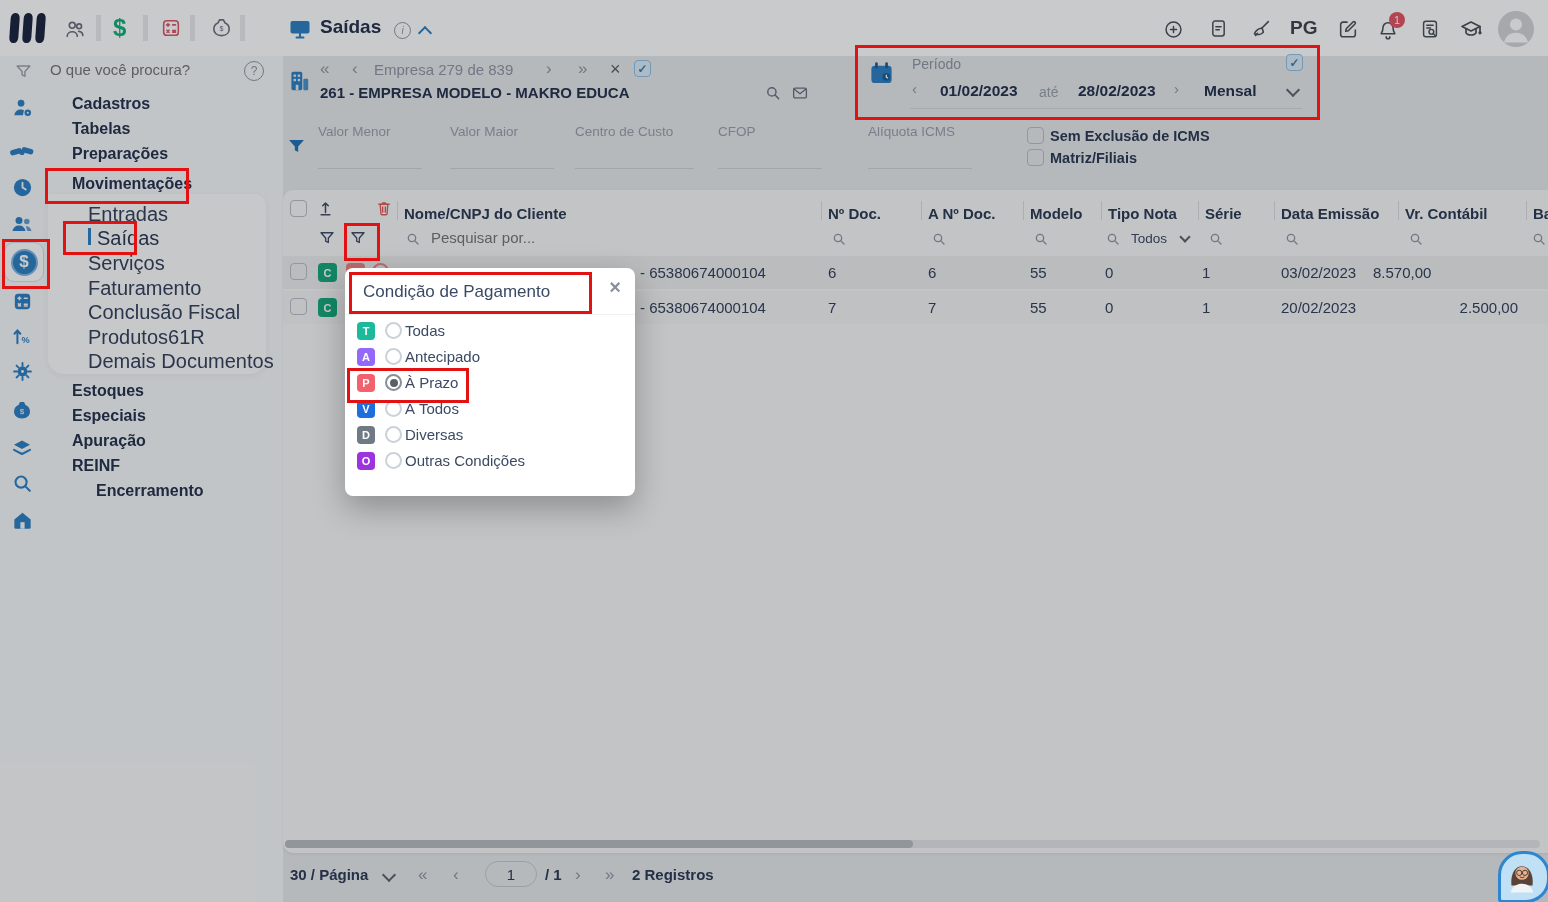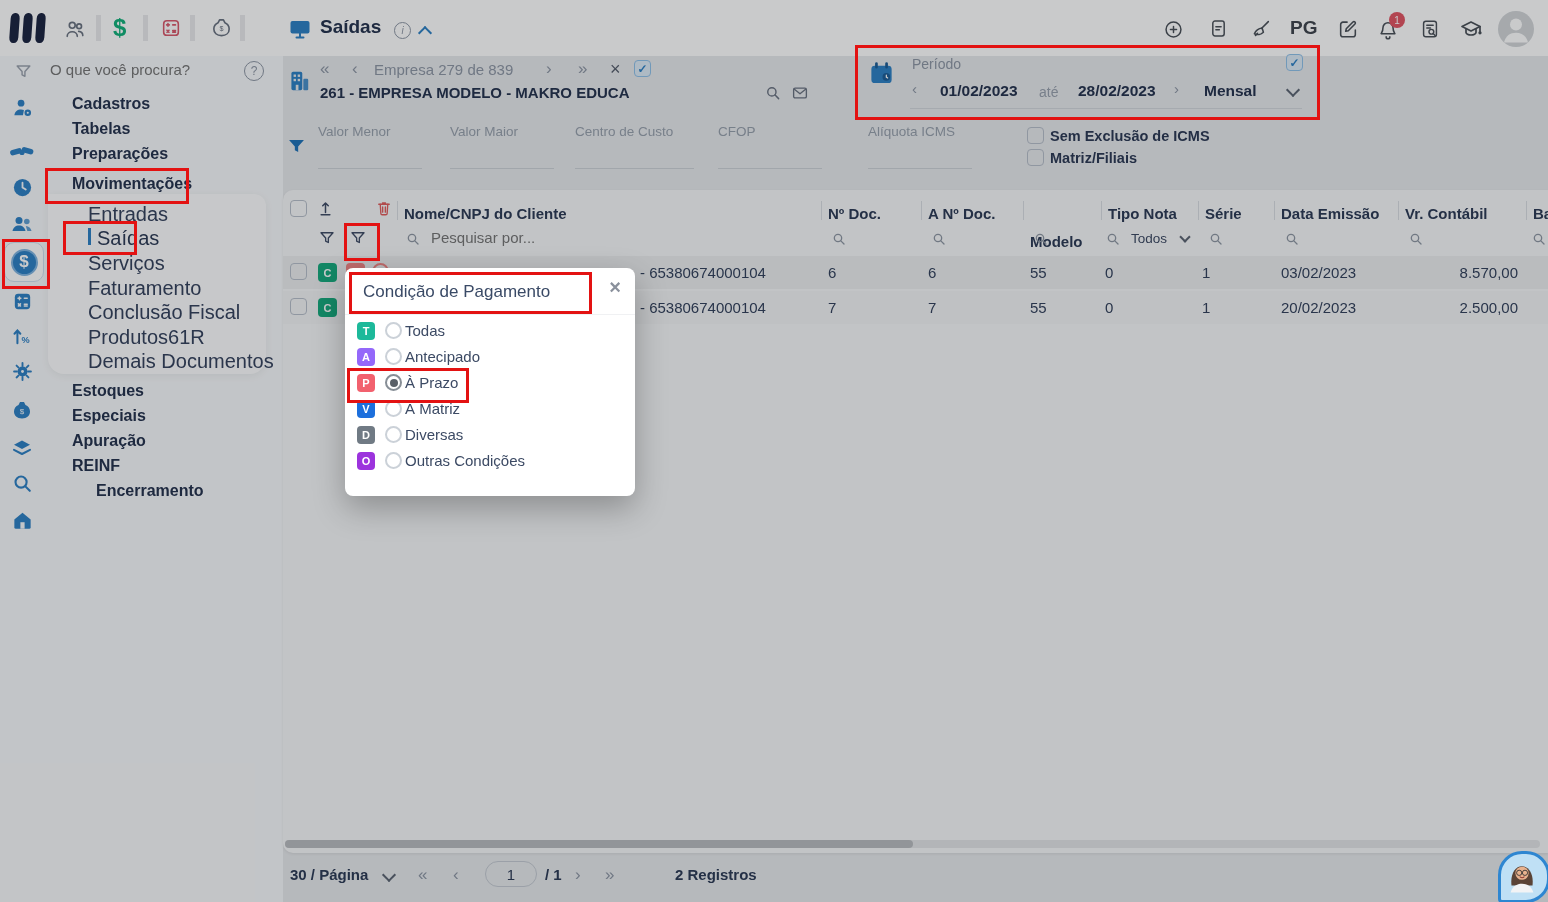--- a/index.html
+++ b/index.html
@@ -367,21 +367,21 @@
             <path d="M10.2 10.5v7M13.8 10.5v7"></path>
           </svg>
       </span>
       <span class="vdiv" style="left:114px;"></span>
       <span class="hdr-lbl" style="left:121px;">Nome/CNPJ do Cliente</span>
       <span class="vdiv" style="left:538px;"></span>
       <span class="hdr-lbl" style="left:545px;">Nº Doc.</span>
       <span class="vdiv" style="left:638px;"></span>
       <span class="hdr-lbl" style="left:645px;">A Nº Doc.</span>
       <span class="vdiv" style="left:740px;"></span>
-      <span class="hdr-lbl" style="left:747px;margin-top:28px;">Modelo</span>
+      <span class="hdr-lbl" style="left:747px;">Modelo</span>
       <span class="vdiv" style="left:818px;"></span>
       <span class="hdr-lbl" style="left:825px;">Tipo Nota</span>
       <span class="vdiv" style="left:915px;"></span>
       <span class="hdr-lbl" style="left:922px;">Série</span>
       <span class="vdiv" style="left:991px;"></span>
       <span class="hdr-lbl" style="left:998px;">Data Emissão</span>
       <span class="vdiv" style="left:1115px;"></span>
       <span class="hdr-lbl" style="left:1122px;">Vr. Contábil</span>
       <span class="vdiv" style="left:1243px;"></span>
       <span class="hdr-lbl" style="left:1250px;">Ba</span>
@@ -462,21 +462,21 @@
       <span class="badge-c" style="left:35px;">C</span>
       <span class="abs" style="left:63px;top:7px;width:19px;height:19px;border-radius:4px;background:#f08585;"></span>
       <span class="abs" style="left:89px;top:7px;width:17px;height:17px;border:2px solid #f08585;border-radius:50%;box-sizing:border-box;"></span>
       <span class="cell" style="left:357px;">- 65380674000104</span>
       <span class="cell" style="left:545px;">6</span>
       <span class="cell" style="left:645px;">6</span>
       <span class="cell" style="left:747px;">55</span>
       <span class="cell" style="left:822px;">0</span>
       <span class="cell" style="left:919px;">1</span>
       <span class="cell" style="left:998px;">03/02/2023</span>
-      <span class="cell" style="left:1090px;width:145px;text-align:right;">8.570,00</span>
+      <span class="cell" style="left:1090px;width:145px;text-align:left;">8.570,00</span>
     </div>
 
     <div class="trow" style="top:101px;background:#f3f4f5;">
       <span class="cb abs" style="left:7px;top:7px;"></span>
       <span class="badge-c" style="left:35px;">C</span>
       <span class="cell" style="left:357px;">- 65380674000104</span>
       <span class="cell" style="left:545px;">7</span>
       <span class="cell" style="left:645px;">7</span>
       <span class="cell" style="left:747px;">55</span>
       <span class="cell" style="left:822px;">0</span>
@@ -492,21 +492,21 @@
   </div>
 
   <span class="abs" style="left:290px;top:866px;font-size:15px;font-weight:bold;color:#2c3a55;">30 / Página</span>
   <span class="abs chev" style="left:384px;top:870px;"></span>
   <span class="abs navtxt" style="left:418px;top:866px;">«</span>
   <span class="abs navtxt" style="left:453px;top:866px;">‹</span>
   <input class="pill abs" style="left: 485px; top: 861px;" value="1">
   <span class="abs" style="left:545px;top:866px;font-size:15px;font-weight:bold;color:#2c3a55;">/ 1</span>
   <span class="abs navtxt" style="left:575px;top:866px;">›</span>
   <span class="abs navtxt" style="left:605px;top:866px;">»</span>
-  <span class="abs" style="left:632px;top:866px;font-size:15px;font-weight:bold;color:#2c3a55;margin-left:43px;">2 Registros</span>
+  <span class="abs" style="left:632px;top:866px;font-size:15px;font-weight:bold;color:#2c3a55;">2 Registros</span>
 
   <div class="overlay"></div>
 
   <div class="assistant">
     <svg width="42" height="42" viewBox="0 0 48 48">
       <path d="M12 36c-1.5-13 4-22 12-22s13.5 9 12 22z" fill="#5a4336"></path>
       <circle cx="24" cy="22" r="7.5" fill="#e8b28e"></circle>
       <circle cx="20.8" cy="21.5" r="3" fill="none" stroke="#333" stroke-width="1"></circle>
       <circle cx="27.4" cy="21.5" r="3" fill="none" stroke="#333" stroke-width="1"></circle>
       <path d="M23.8 21.5h.8" stroke="#333" stroke-width="1"></path>
@@ -531,21 +531,21 @@
       <span class="opt-lbl">Antecipado</span>
     </div>
     <div class="opt" style="top:102px;">
       <span class="opt-badge" style="background:#f2616e;">P</span>
       <span class="radio checked"></span>
       <span class="opt-lbl">À Prazo</span>
     </div>
     <div class="opt" style="top:128px;">
       <span class="opt-badge" style="background:#1c6fdc;">V</span>
       <span class="radio"></span>
-      <span class="opt-lbl">À Matriz</span>
+      <span class="opt-lbl">À Todos</span>
     </div>
     <div class="opt" style="top:154px;">
       <span class="opt-badge" style="background:#707a84;">D</span>
       <span class="radio"></span>
       <span class="opt-lbl">Diversas</span>
     </div>
     <div class="opt" style="top:180px;">
       <span class="opt-badge" style="background:#9c33dd;">O</span>
       <span class="radio"></span>
       <span class="opt-lbl">Outras Condições</span>

